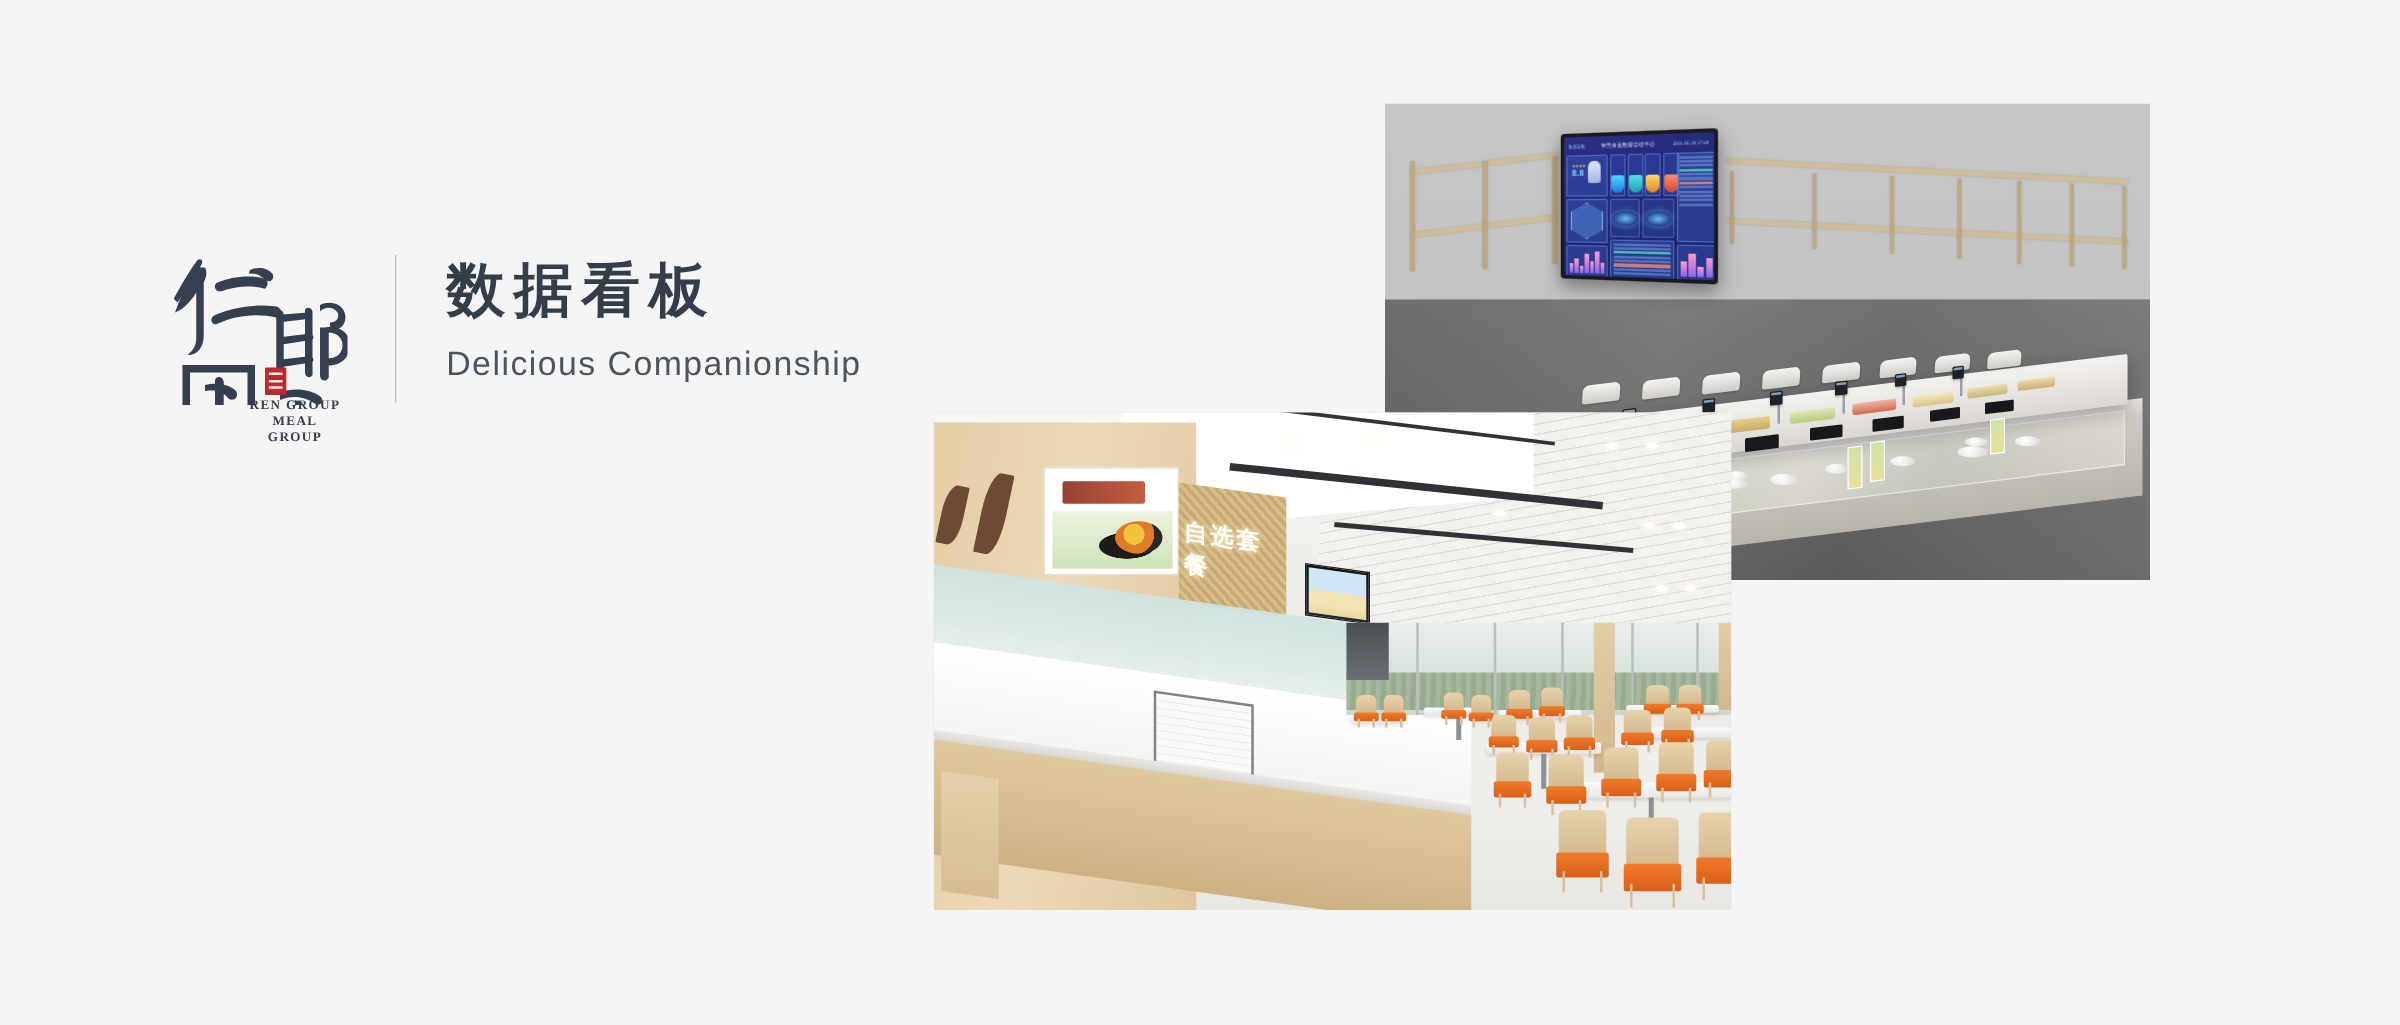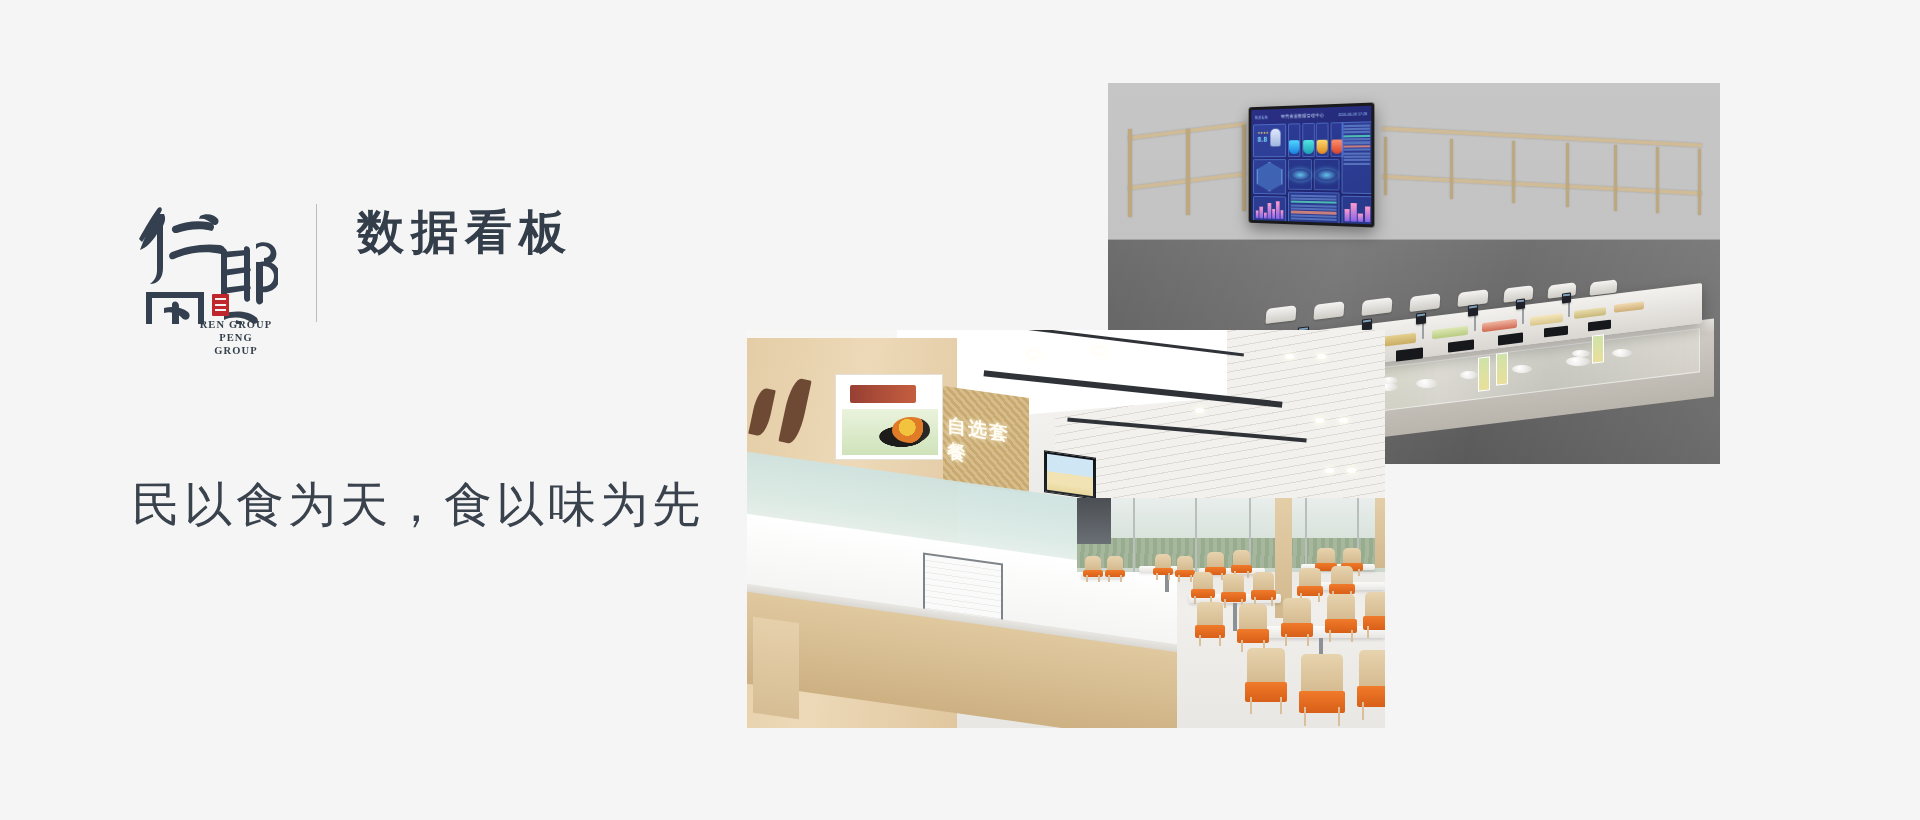--- a/index.html
+++ b/index.html
@@ -260,33 +260,33 @@
           <path d="M44 108 L44 140 C44 146 50 147 51 142 L51 110 C51 105 45 104 44 108 Z"></path>
 
           <path d="M96 118 C106 114 120 115 128 121 C132 124 129 130 124 127 C116 121 105 120 96 124 Z"></path>
           <path d="M100 132 L126 129 C130 129 131 134 127 135 L101 138 Z"></path>
           <path d="M108 124 L108 150 L114 150 L114 126 Z"></path>
         </g>
       </svg>
       <div class="logo-seal"></div>
       <div class="logo-en">
         <div>REN GROUP</div>
-        <div>PENG</div>
+        <div>MEAL</div>
         <div>GROUP</div>
       </div>
     </div>
 
     <div class="logo-divider"></div>
 
     <div class="brand-text">
       <div class="brand-cn">数据看板</div>
+      <div class="brand-en">Delicious Companionship</div>
     </div>
   </div>
 
-  <div class="slogan">民以食为天，食以味为先</div>
 
   <div class="photo photo-render">
     <div class="r-floor-sheen"></div>
 
     <div class="pergola">
       <div class="p-bar" style="left:20px; top:46px; width:118px; height:4px; transform:skewY(-7deg);"></div>
       <div class="p-bar" style="left:20px; top:96px; width:118px; height:4px; transform:skewY(-7deg);"></div>
       <div class="p-bar dark" style="left:20px; top:46px; width:4px; height:88px;"></div>
       <div class="p-bar dark" style="left:78px; top:46px; width:4px; height:86px;"></div>
       <div class="p-bar dark" style="left:134px; top:42px; width:4px; height:86px;"></div>

